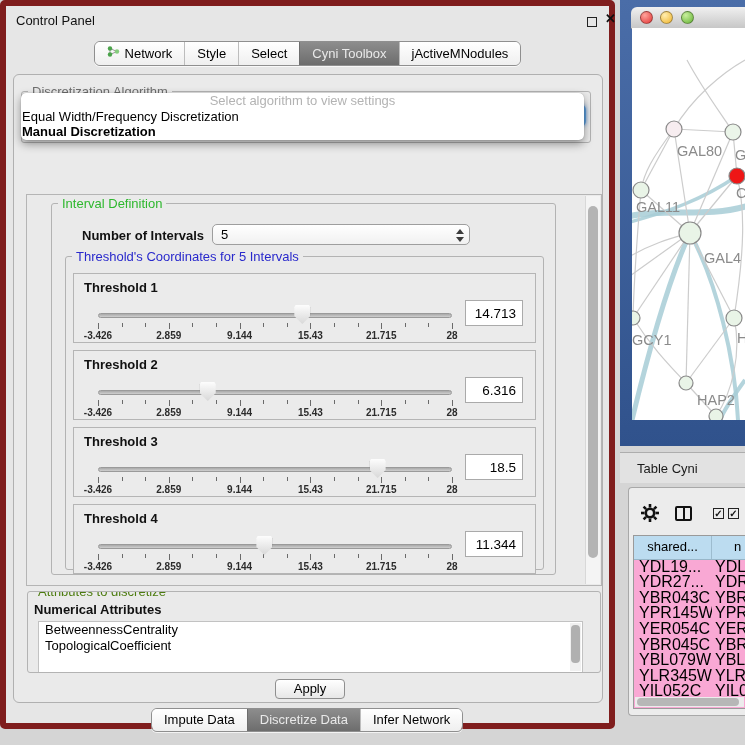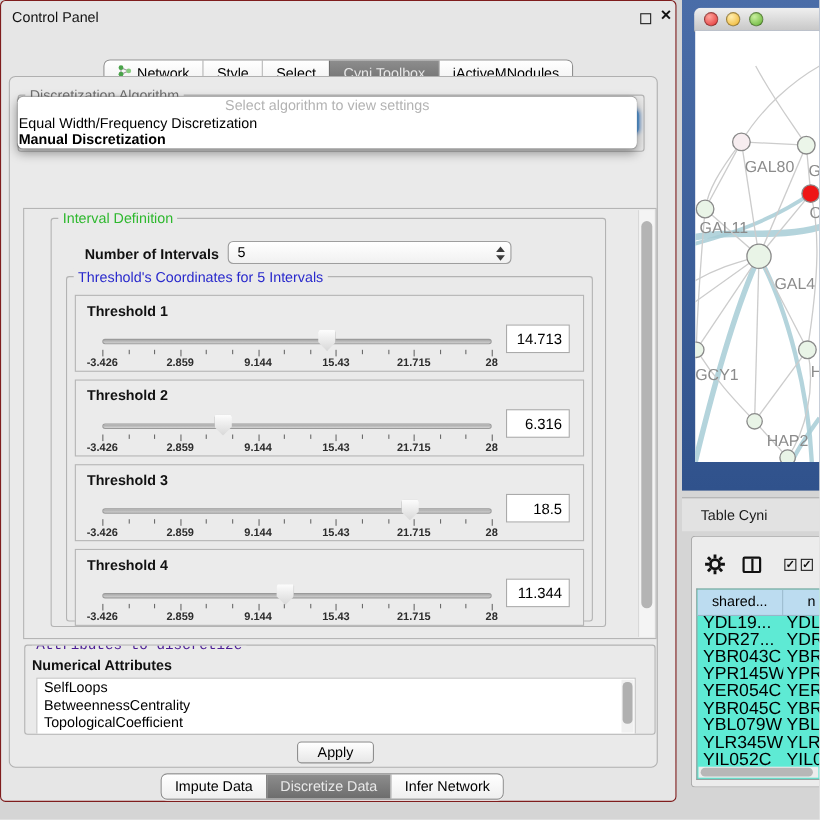--- a/index.html
+++ b/index.html
@@ -1,24 +1,24 @@
 <!DOCTYPE html>
 <html><head>
 <meta charset="utf-8">
 <style>
   html,body{margin:0;padding:0;}
   body{width:745px;height:745px;position:relative;overflow:hidden;background:#d5d5d5;
        font-family:"Liberation Sans",sans-serif;-webkit-font-smoothing:antialiased;}
   
   .left-window{position:absolute;left:0;top:0;width:615px;height:729px;background:#e6e6e6;
-    border:1px solid #7f1d1d;border-radius:5px;box-sizing:border-box;}
+    border:6px solid #7f1d1d;border-radius:5px;box-sizing:border-box;}
   .win-title{position:absolute;left:10px;top:7px;font-size:13px;color:#111;}
   .float-icon{position:absolute;left:581px;top:11px;width:8px;height:8px;border:1.5px solid #222;background:#e6e6e6;}
   .close-icon{position:absolute;left:599px;top:5px;font-size:13px;font-weight:bold;color:#111;}
-  .top-tabbar{position:absolute;left:0;right:0;top:53px;display:flex;justify-content:center;}
+  .top-tabbar{position:absolute;left:0;right:0;top:35px;display:flex;justify-content:center;}
   .seg{display:inline-flex;border:1px solid #8f8f8f;border-radius:6px;overflow:hidden;
        box-shadow:0 1px 0 rgba(255,255,255,.7);}
   .seg .tab{padding:3px 12px 4px;font-size:13px;color:#000;border-left:1px solid #bdbdbd;
        display:flex;align-items:center;gap:5px;background:linear-gradient(#ffffff,#efefef);white-space:nowrap;}
   .seg .tab:first-child{border-left:none;}
   .seg .tab.selected{background:linear-gradient(#8d8d8d,#6d6d6d);color:#e9e9e9;border-left-color:#6d6d6d;}
   .content-panel{position:absolute;left:7px;top:68px;width:590px;height:629px;background:#eaeaea;
        border:1px solid #b0b0b0;border-radius:6px;box-sizing:border-box;}
   .groupbox{border:1px solid #b3b3b3;border-radius:3px;position:absolute;box-sizing:border-box;}
   .gtitle{position:absolute;top:-8px;left:6px;background:#eaeaea;padding:0 4px;font-size:13px;color:#333;white-space:nowrap;}
@@ -57,21 +57,21 @@
   .th-tick{position:absolute;width:1px;background:#6a6a6a;top:49px;}
   .th-ticklabel{position:absolute;top:56px;width:56px;margin-left:-28px;text-align:center;
        font-size:10px;font-weight:bold;color:#2c2c2c;}
   .th-thumb{position:absolute;top:31px;width:16px;height:19px;
        background:linear-gradient(#fdfdfd,#d8d8d8);
        clip-path:polygon(8% 0,92% 0,100% 12%,100% 58%,50% 100%,0 58%,0 12%);
        filter:drop-shadow(0 0 1px #777);}
   .th-value{position:absolute;right:12px;top:26px;width:58px;height:26px;background:#fff;border:1px solid #aaa;
        font-size:13.5px;line-height:25px;text-align:right;padding-right:6px;box-sizing:border-box;color:#000;}
   #attrGroup{left:13px;top:516px;width:574px;height:82px;overflow:hidden;}
-  #attrGroup>.gtitle{color:#4c1d95;font-family:Liberation Mono, monospace;}
+  #attrGroup>.gtitle{color:#4d7c0f;}
   .attr-label{position:absolute;left:6px;top:10px;font-size:13px;font-weight:bold;color:#111;}
   .attr-list{position:absolute;left:10px;top:29px;width:545px;height:52px;background:#fff;
        border:1px solid #c2c2c2;overflow:hidden;box-sizing:border-box;}
   .attr-item{font-size:13px;height:16px;line-height:16px;padding-left:6px;color:#000;}
   .attr-scroll{position:absolute;right:1px;top:1px;width:11px;height:48px;background:#f0f0f0;}
   .attr-scroll .thumb{position:absolute;left:1px;top:2px;width:9px;height:38px;background:#b0b0b0;border-radius:4px;}
   .apply-btn{position:absolute;left:261px;top:604px;width:70px;height:20px;background:linear-gradient(#ffffff,#e7e7e7);
        border:1px solid #8f8f8f;border-radius:4px;font-size:13px;text-align:center;line-height:18px;color:#000;box-sizing:border-box;}
   .bottom-tabbar{position:absolute;left:145px;top:702px;}
   
@@ -88,21 +88,21 @@
   .table-panel-bar{position:absolute;left:620px;top:452px;width:125px;height:31px;background:#e2e2e2;border-top:1px solid #adadad;box-sizing:border-box;}
   .tp-title{position:absolute;left:17px;top:8px;font-size:13px;color:#1a1a1a;}
   .table-panel{position:absolute;left:628px;top:487px;width:117px;height:229px;background:#ececec;
        border:1px solid #a8a8a8;border-right:none;border-radius:4px 0 0 4px;box-sizing:border-box;}
   .gear-icon{position:absolute;left:11px;top:15px;}
   .columns-icon{position:absolute;left:46px;top:18px;width:17px;height:15px;border:2px solid #111;border-radius:2px;box-sizing:border-box;}
   .columns-icon i{position:absolute;left:50%;top:0;bottom:0;width:2px;margin-left:-1px;background:#111;}
   .cb-icon{position:absolute;top:20px;width:11px;height:11px;border:1.5px solid #222;box-sizing:border-box;
        font-size:10px;font-weight:bold;line-height:9px;text-align:center;color:#111;}
   .cb-icon.cb1{left:84px;} .cb-icon.cb2{left:99px;}
-  .tp-table{position:absolute;left:4px;top:47px;right:0;height:174px;background:#5eead4;border:1px solid #9a9a9a;border-right:none;overflow:hidden;box-sizing:border-box;}
+  .tp-table{position:absolute;left:4px;top:47px;right:0;height:174px;background:#f9a8d4;border:1px solid #9a9a9a;border-right:none;overflow:hidden;box-sizing:border-box;}
   .tp-head{display:flex;height:23px;background:#bcdcf0;border-bottom:1px solid #98b6c8;}
   .tp-head .hc1{width:78px;border-right:1px solid #9dbccf;text-align:center;font-size:13px;line-height:22px;color:#000;box-sizing:border-box;}
   .tp-head .hc2{flex:1;font-size:13px;line-height:22px;padding-left:22px;color:#000;white-space:nowrap;}
   .tp-row{display:flex;height:15.6px;font-size:16px;color:#000;white-space:nowrap;align-items:flex-end;}
   .tp-row .c1{width:78px;padding-left:5px;box-sizing:border-box;overflow:hidden;}
   .tp-row .c2{flex:1;padding-left:3px;overflow:hidden;}
   .hscroll{position:absolute;left:1px;right:1px;bottom:1px;height:10px;background:#ececec;}
   .hscroll .thumb{position:absolute;left:2px;top:1px;width:102px;height:8px;background:#b7b7b7;border-radius:4px;}
 </style>
 </head>
@@ -282,21 +282,20 @@
       </div>
       <div id="vScrollbar">
           <div class="thumb"></div>
         </div>
     </div>
 
     <div class="groupbox" id="attrGroup">
       <span class="gtitle">Attributes to discretize</span>
       <span class="attr-label">Numerical Attributes</span>
       <div class="attr-list" id="attrList">
-          <div class="attr-item">SelfLoops</div>
           <div class="attr-item">BetweennessCentrality</div>
           <div class="attr-item">TopologicalCoefficient</div>
           <div class="attr-scroll">
             <div class="thumb"></div>
           </div>
         </div>
     </div>
 
     <div class="apply-btn">Apply</div>
   </div>

